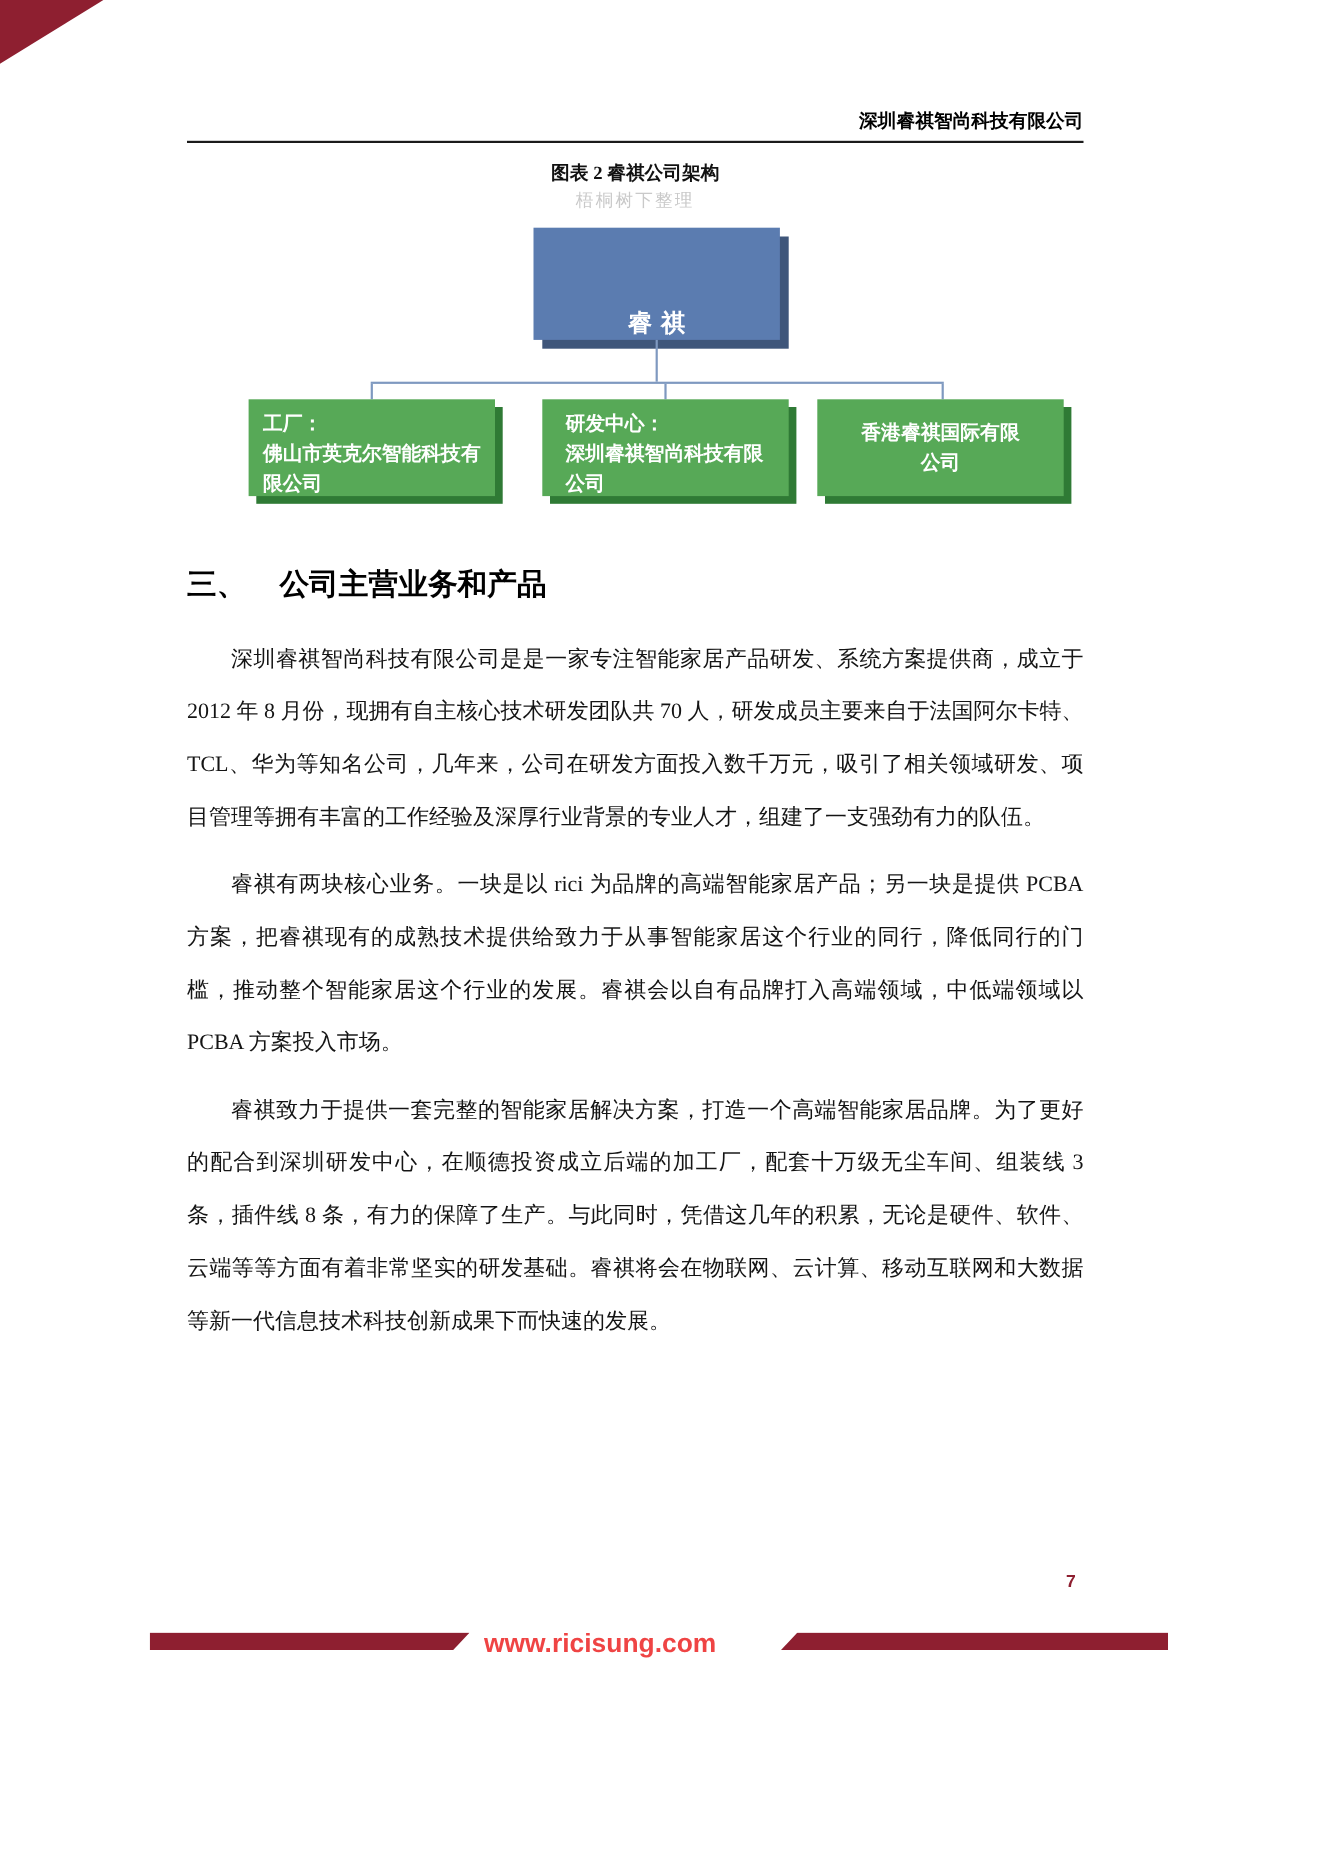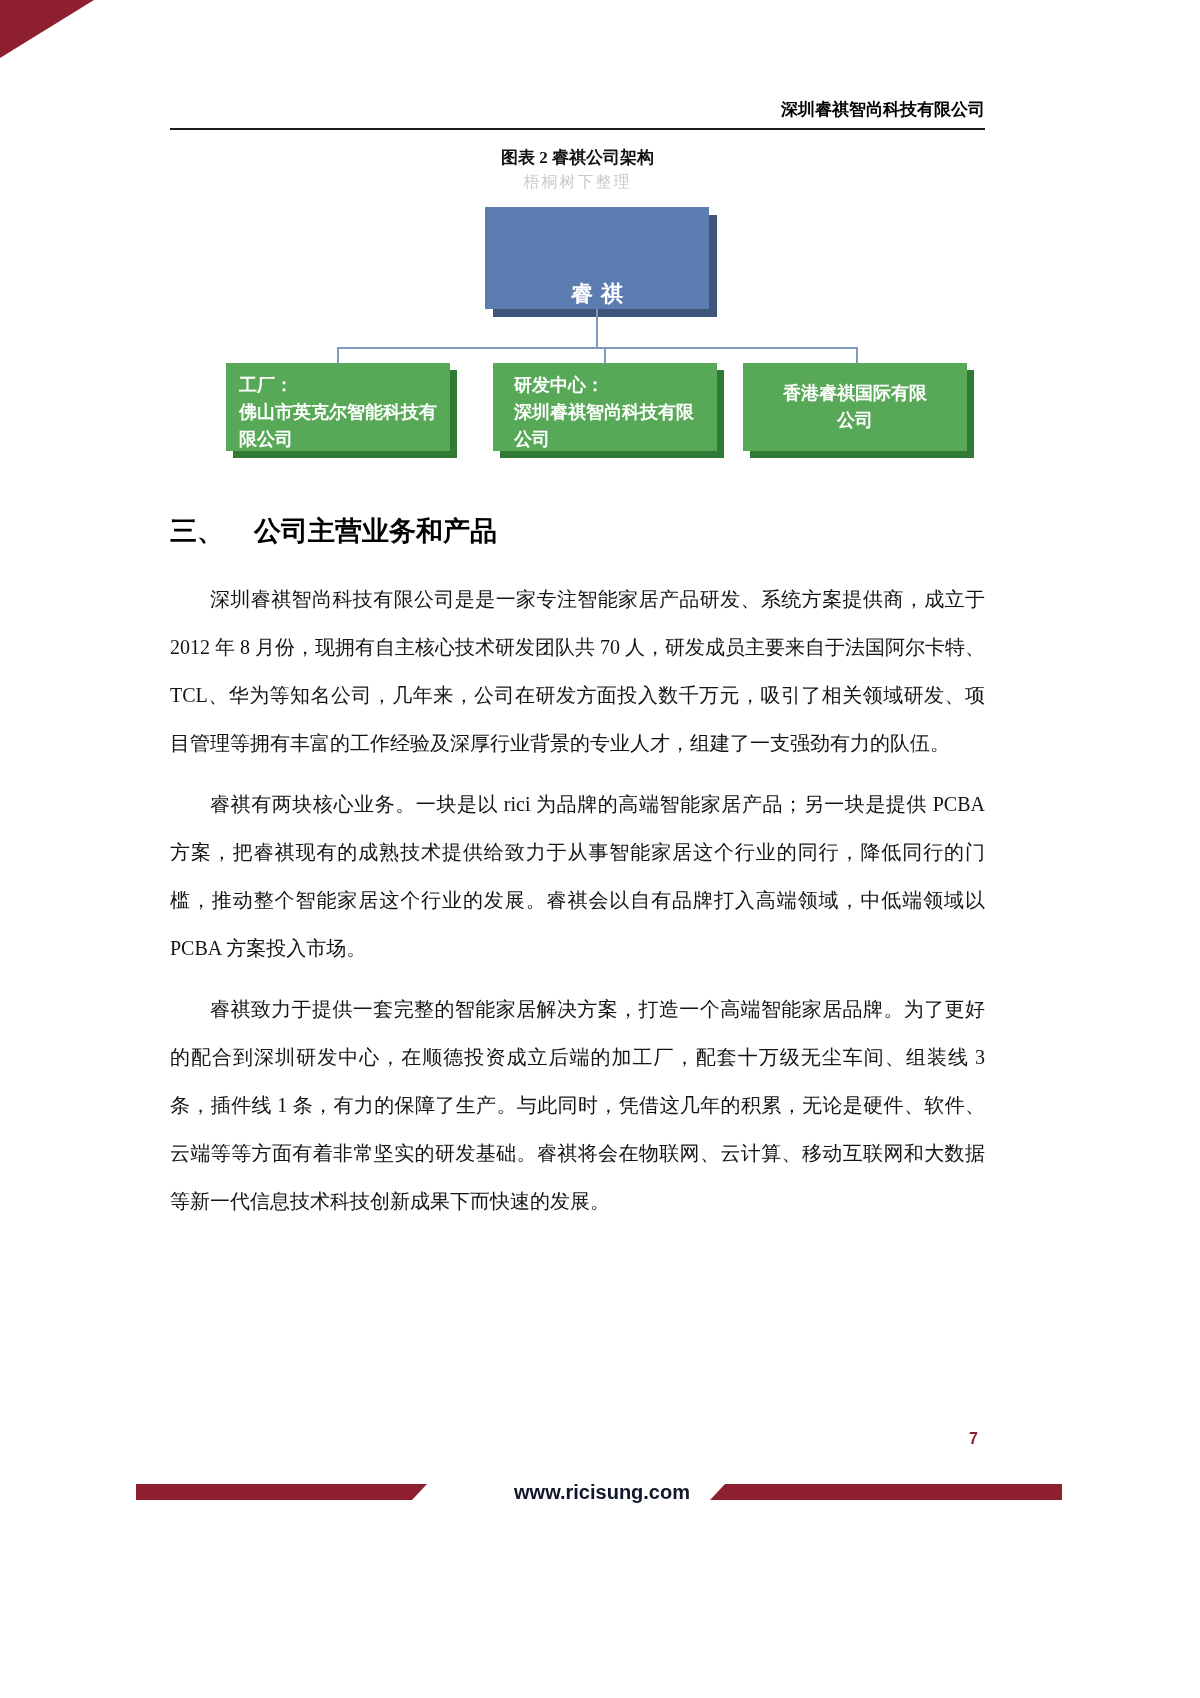--- a/index.html
+++ b/index.html
@@ -136,25 +136,25 @@
     clip-path: polygon(0 0, 100% 0, calc(100% - 15px) 100%, 0 100%);
   }
   .footer-bar-right {
     left: 710px; width: 352px;
     clip-path: polygon(15px 0, 100% 0, 100% 100%, 0 100%);
   }
   .footer-website {
     position: absolute;
     top: 1481px; left: 440px;
     width: 250px;
-    text-align: right;
-    font-family: "Liberation Sans", sans-serif;
-    font-weight: bold;
-    font-size: 20px;
-    color: #0f172a;
+    text-align: left;
+    font-family: "Liberation Sans", sans-serif;
+    font-weight: bold;
+    font-size: 24px;
+    color: #ef4444;
   }
 </style>
 </head>
 <body>
 
 <div class="page">
 
   <div class="corner-accent"></div>
 
   <div class="content">
@@ -185,21 +185,21 @@
       <div class="org-box org-node org-node-3">香港睿祺国际有限公司</div>
     </div>
 
     <div class="section-heading">
       <span class="heading-number">三、</span><span>公司主营业务和产品</span>
     </div>
 
     <div class="body-text">
       <p>深圳睿祺智尚科技有限公司是是一家专注智能家居产品研发、系统方案提供商，成立于 2012 年 8 月份，现拥有自主核心技术研发团队共 70 人，研发成员主要来自于法国阿尔卡特、TCL、华为等知名公司，几年来，公司在研发方面投入数千万元，吸引了相关领域研发、项目管理等拥有丰富的工作经验及深厚行业背景的专业人才，组建了一支强劲有力的队伍。</p>
       <p>睿祺有两块核心业务。一块是以 rici 为品牌的高端智能家居产品；另一块是提供 PCBA 方案，把睿祺现有的成熟技术提供给致力于从事智能家居这个行业的同行，降低同行的门槛，推动整个智能家居这个行业的发展。睿祺会以自有品牌打入高端领域，中低端领域以 PCBA 方案投入市场。</p>
-      <p>睿祺致力于提供一套完整的智能家居解决方案，打造一个高端智能家居品牌。为了更好的配合到深圳研发中心，在顺德投资成立后端的加工厂，配套十万级无尘车间、组装线 3 条，插件线 1 条，有力的保障了生产。与此同时，凭借这几年的积累，无论是硬件、软件、云端等等方面有着非常坚实的研发基础。睿祺将会在物联网、云计算、移动互联网和大数据等新一代信息技术科技创新成果下而快速的发展。</p>
+      <p>睿祺致力于提供一套完整的智能家居解决方案，打造一个高端智能家居品牌。为了更好的配合到深圳研发中心，在顺德投资成立后端的加工厂，配套十万级无尘车间、组装线 3 条，插件线 8 条，有力的保障了生产。与此同时，凭借这几年的积累，无论是硬件、软件、云端等等方面有着非常坚实的研发基础。睿祺将会在物联网、云计算、移动互联网和大数据等新一代信息技术科技创新成果下而快速的发展。</p>
     </div>
 
   </div>
 
   <div class="footer-page-number">7</div>
   <div class="footer-bar footer-bar-left"></div>
   <div class="footer-website">www.ricisung.com</div>
   <div class="footer-bar footer-bar-right"></div>
 
 </div>

